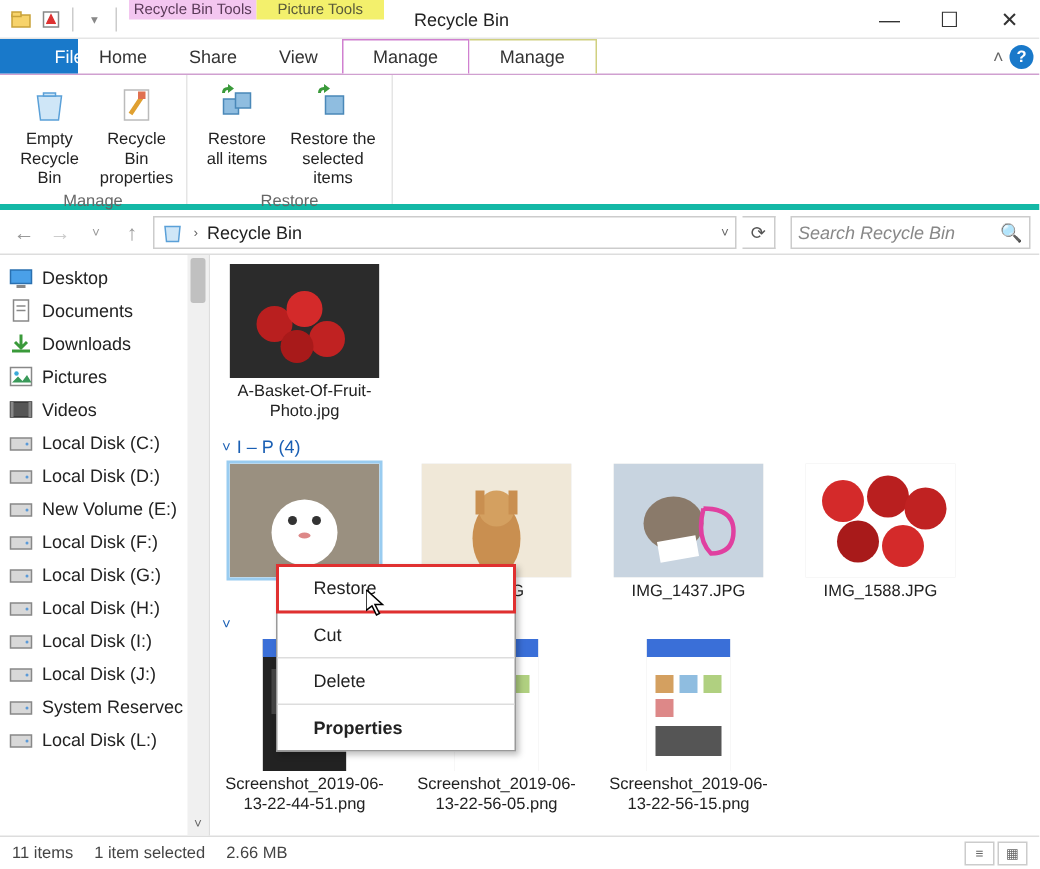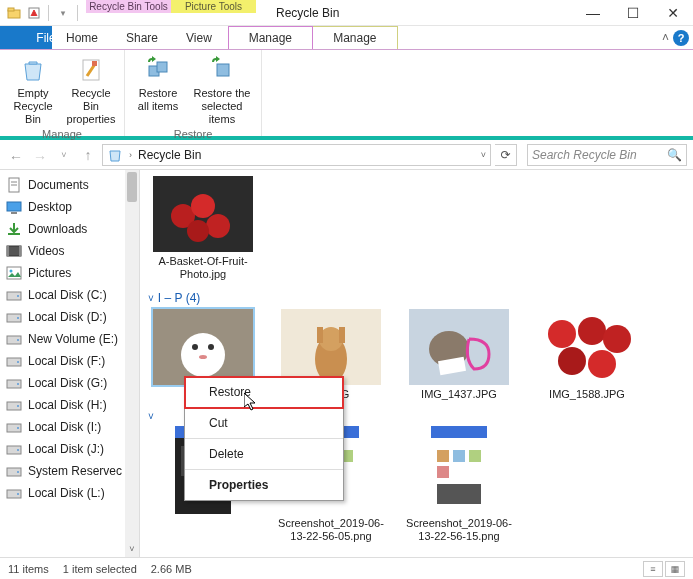--- a/index.html
+++ b/index.html
@@ -207,64 +207,64 @@
     <span class="sicon">🔍</span>
   </div>
 </div>
 
 <div class="main">
   <div class="sidebar">
     <div id="sidebar-items">
         <div class="side-item">
           <span class="side-icon">
             <svg width="16" height="16">
+              <rect x="1" y="3" width="14" height="9" fill="#4aa0e8" stroke="#2a70b0"></rect>
+              <rect x="5" y="13" width="6" height="2" fill="#888"></rect>
+            </svg>
+          </span>
+          <span>Desktop</span>
+        </div>
+        <div class="side-item">
+          <span class="side-icon">
+            <svg width="16" height="16">
               <rect x="3" y="1" width="10" height="14" fill="#fff" stroke="#888"></rect>
               <line x1="5" y1="5" x2="11" y2="5" stroke="#888"></line>
               <line x1="5" y1="8" x2="11" y2="8" stroke="#888"></line>
             </svg>
           </span>
           <span>Documents</span>
         </div>
         <div class="side-item">
           <span class="side-icon">
             <svg width="16" height="16">
-              <rect x="1" y="3" width="14" height="9" fill="#4aa0e8" stroke="#2a70b0"></rect>
-              <rect x="5" y="13" width="6" height="2" fill="#888"></rect>
-            </svg>
-          </span>
-          <span>Desktop</span>
-        </div>
-        <div class="side-item">
-          <span class="side-icon">
-            <svg width="16" height="16">
               <path d="M8 2 L8 10 M4 7 L8 11 L12 7" stroke="#3a9a3a" fill="none" stroke-width="2"></path>
               <rect x="2" y="12" width="12" height="2" fill="#3a9a3a"></rect>
             </svg>
           </span>
           <span>Downloads</span>
+        </div>
+        <div class="side-item">
+          <span class="side-icon">
+            <svg width="16" height="16">
+              <rect x="1" y="2" width="14" height="12" fill="#fff" stroke="#888"></rect>
+              <circle cx="5" cy="6" r="1.5" fill="#3aaad8"></circle>
+              <path d="M2 12 L6 8 L9 11 L12 7 L15 12" fill="#3a9a5a"></path>
+            </svg>
+          </span>
+          <span>Pictures</span>
         </div>
         <div class="side-item">
           <span class="side-icon">
             <svg width="16" height="16">
               <rect x="1" y="3" width="14" height="10" fill="#555" stroke="#333"></rect>
               <rect x="1" y="3" width="2" height="10" fill="#888"></rect>
               <rect x="13" y="3" width="2" height="10" fill="#888"></rect>
             </svg>
           </span>
           <span>Videos</span>
-        </div>
-        <div class="side-item">
-          <span class="side-icon">
-            <svg width="16" height="16">
-              <rect x="1" y="2" width="14" height="12" fill="#fff" stroke="#888"></rect>
-              <circle cx="5" cy="6" r="1.5" fill="#3aaad8"></circle>
-              <path d="M2 12 L6 8 L9 11 L12 7 L15 12" fill="#3a9a5a"></path>
-            </svg>
-          </span>
-          <span>Pictures</span>
         </div>
         <div class="side-item">
           <span class="side-icon">
             <svg width="16" height="16">
               <rect x="1" y="5" width="14" height="8" fill="#d8d8d8" stroke="#888"></rect>
               <circle cx="12" cy="9" r="1" fill="#5a9ad8"></circle>
             </svg>
           </span>
           <span>Local Disk (C:)</span>
         </div>
@@ -435,20 +435,21 @@
 
     <div class="items-row">
       <div class="item">
         <div class="thumb" style="width:56px;height:88px;">
             <svg width="56" height="88">
               <rect width="56" height="88" fill="#222"></rect>
               <rect x="0" y="0" width="56" height="12" fill="#3a6fd8"></rect>
               <rect x="6" y="20" width="44" height="30" fill="#444"></rect>
             </svg>
           </div>
+        <div class="item-label">Screenshot_2019-06-13-22-44-51.png</div>
       </div>
       <div class="item">
         <div class="thumb" style="width:56px;height:88px;">
             <svg width="56" height="88">
               <rect width="56" height="88" fill="#fff"></rect>
               <rect x="0" y="0" width="56" height="12" fill="#3a6fd8"></rect>
               <rect x="6" y="24" width="12" height="12" fill="#d4a060"></rect>
               <rect x="22" y="24" width="12" height="12" fill="#8fbde0"></rect>
               <rect x="38" y="24" width="12" height="12" fill="#b0d080"></rect>
               <rect x="6" y="40" width="12" height="12" fill="#d88"></rect>

